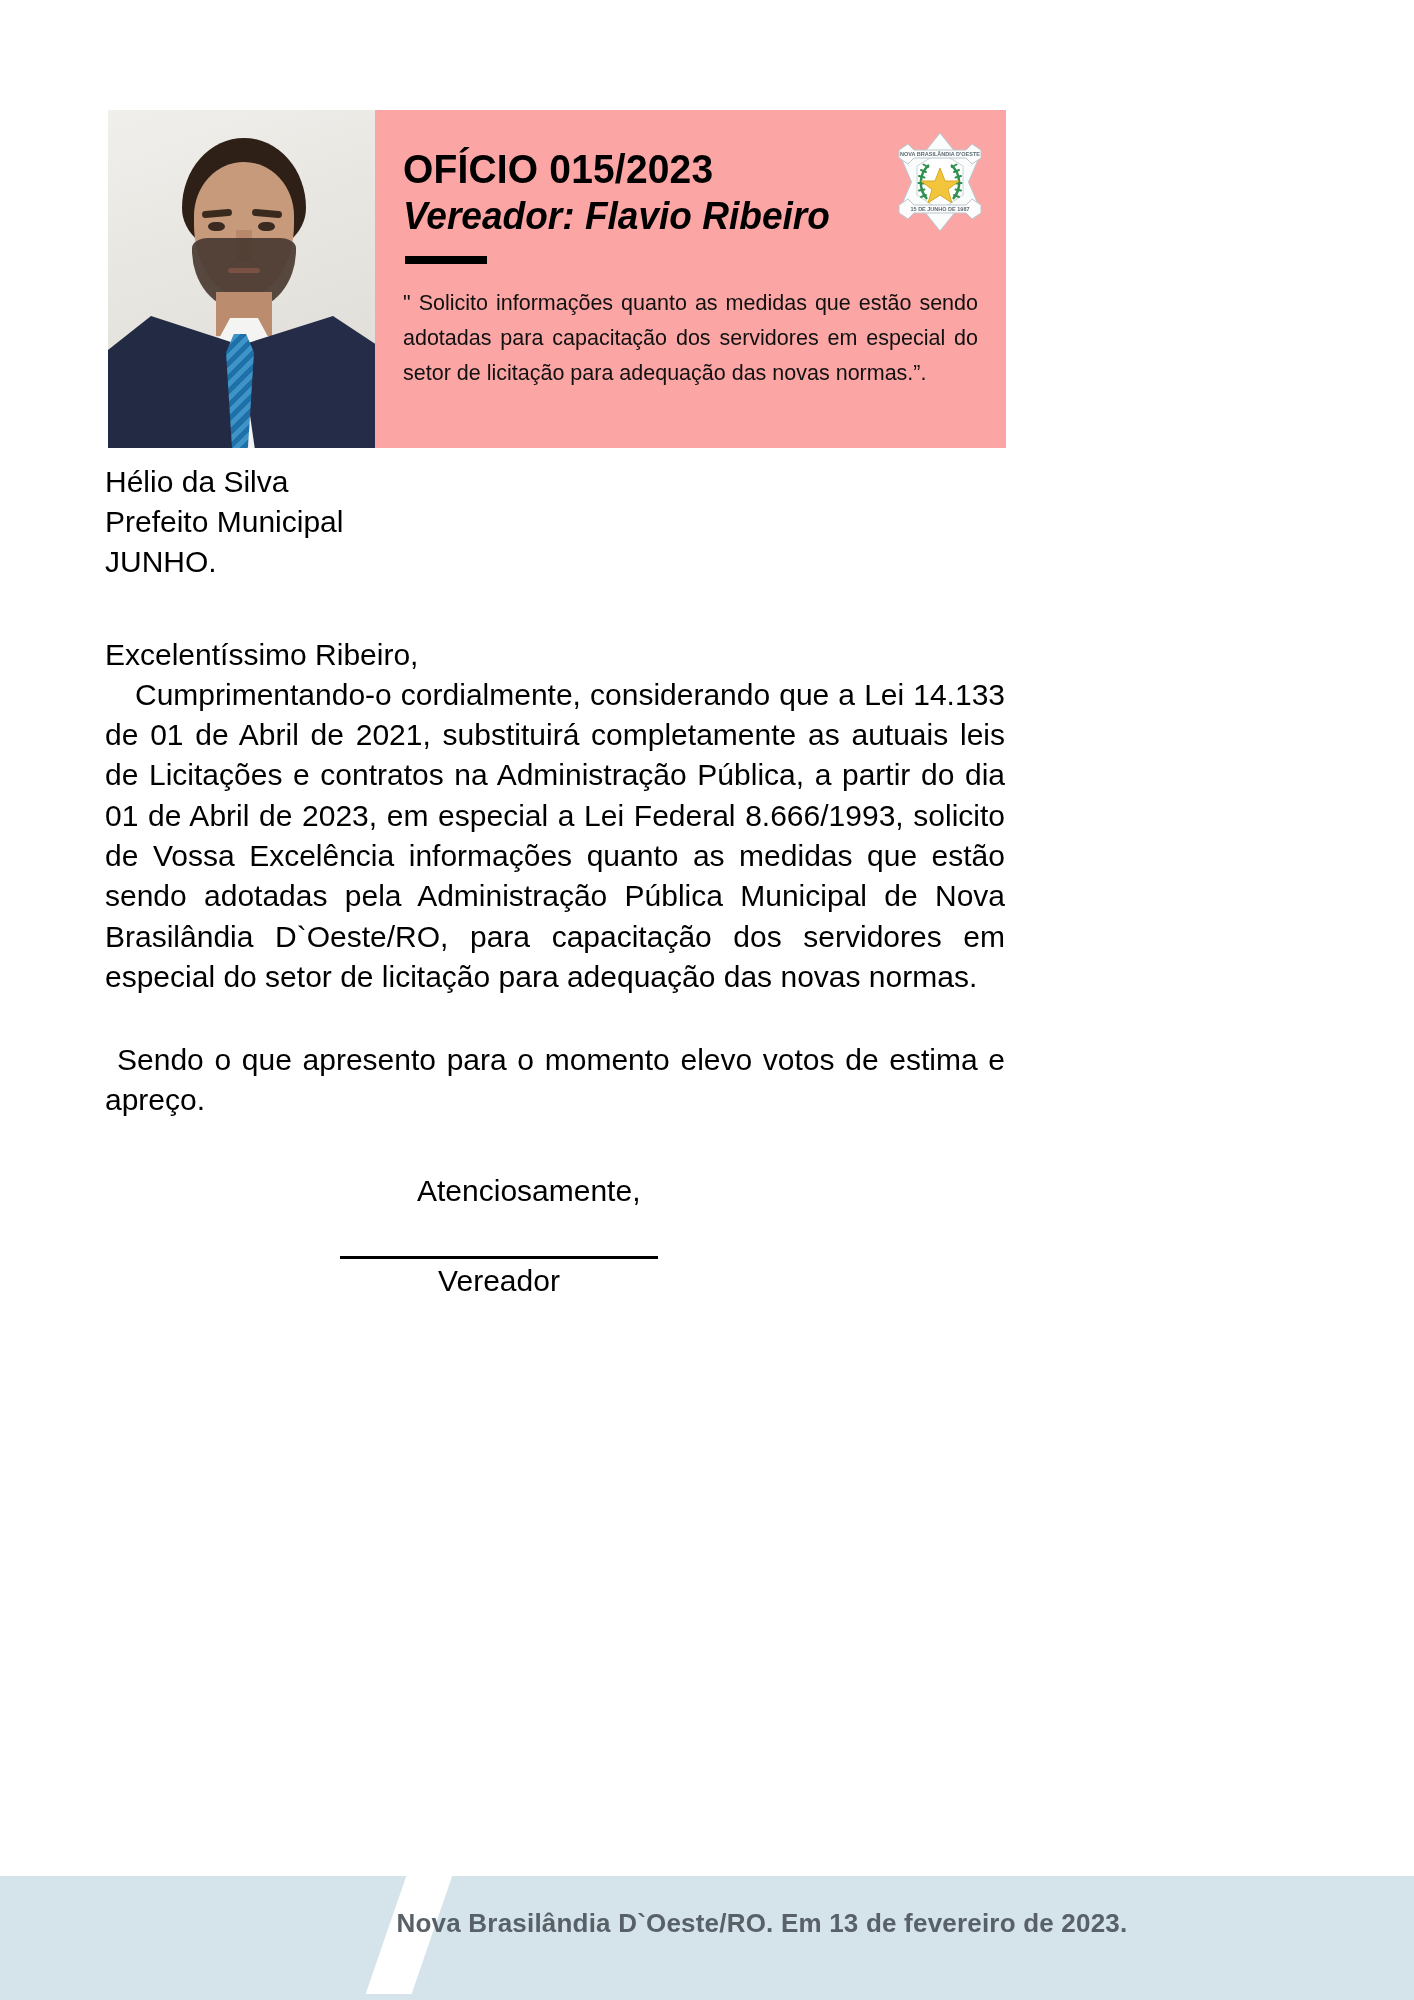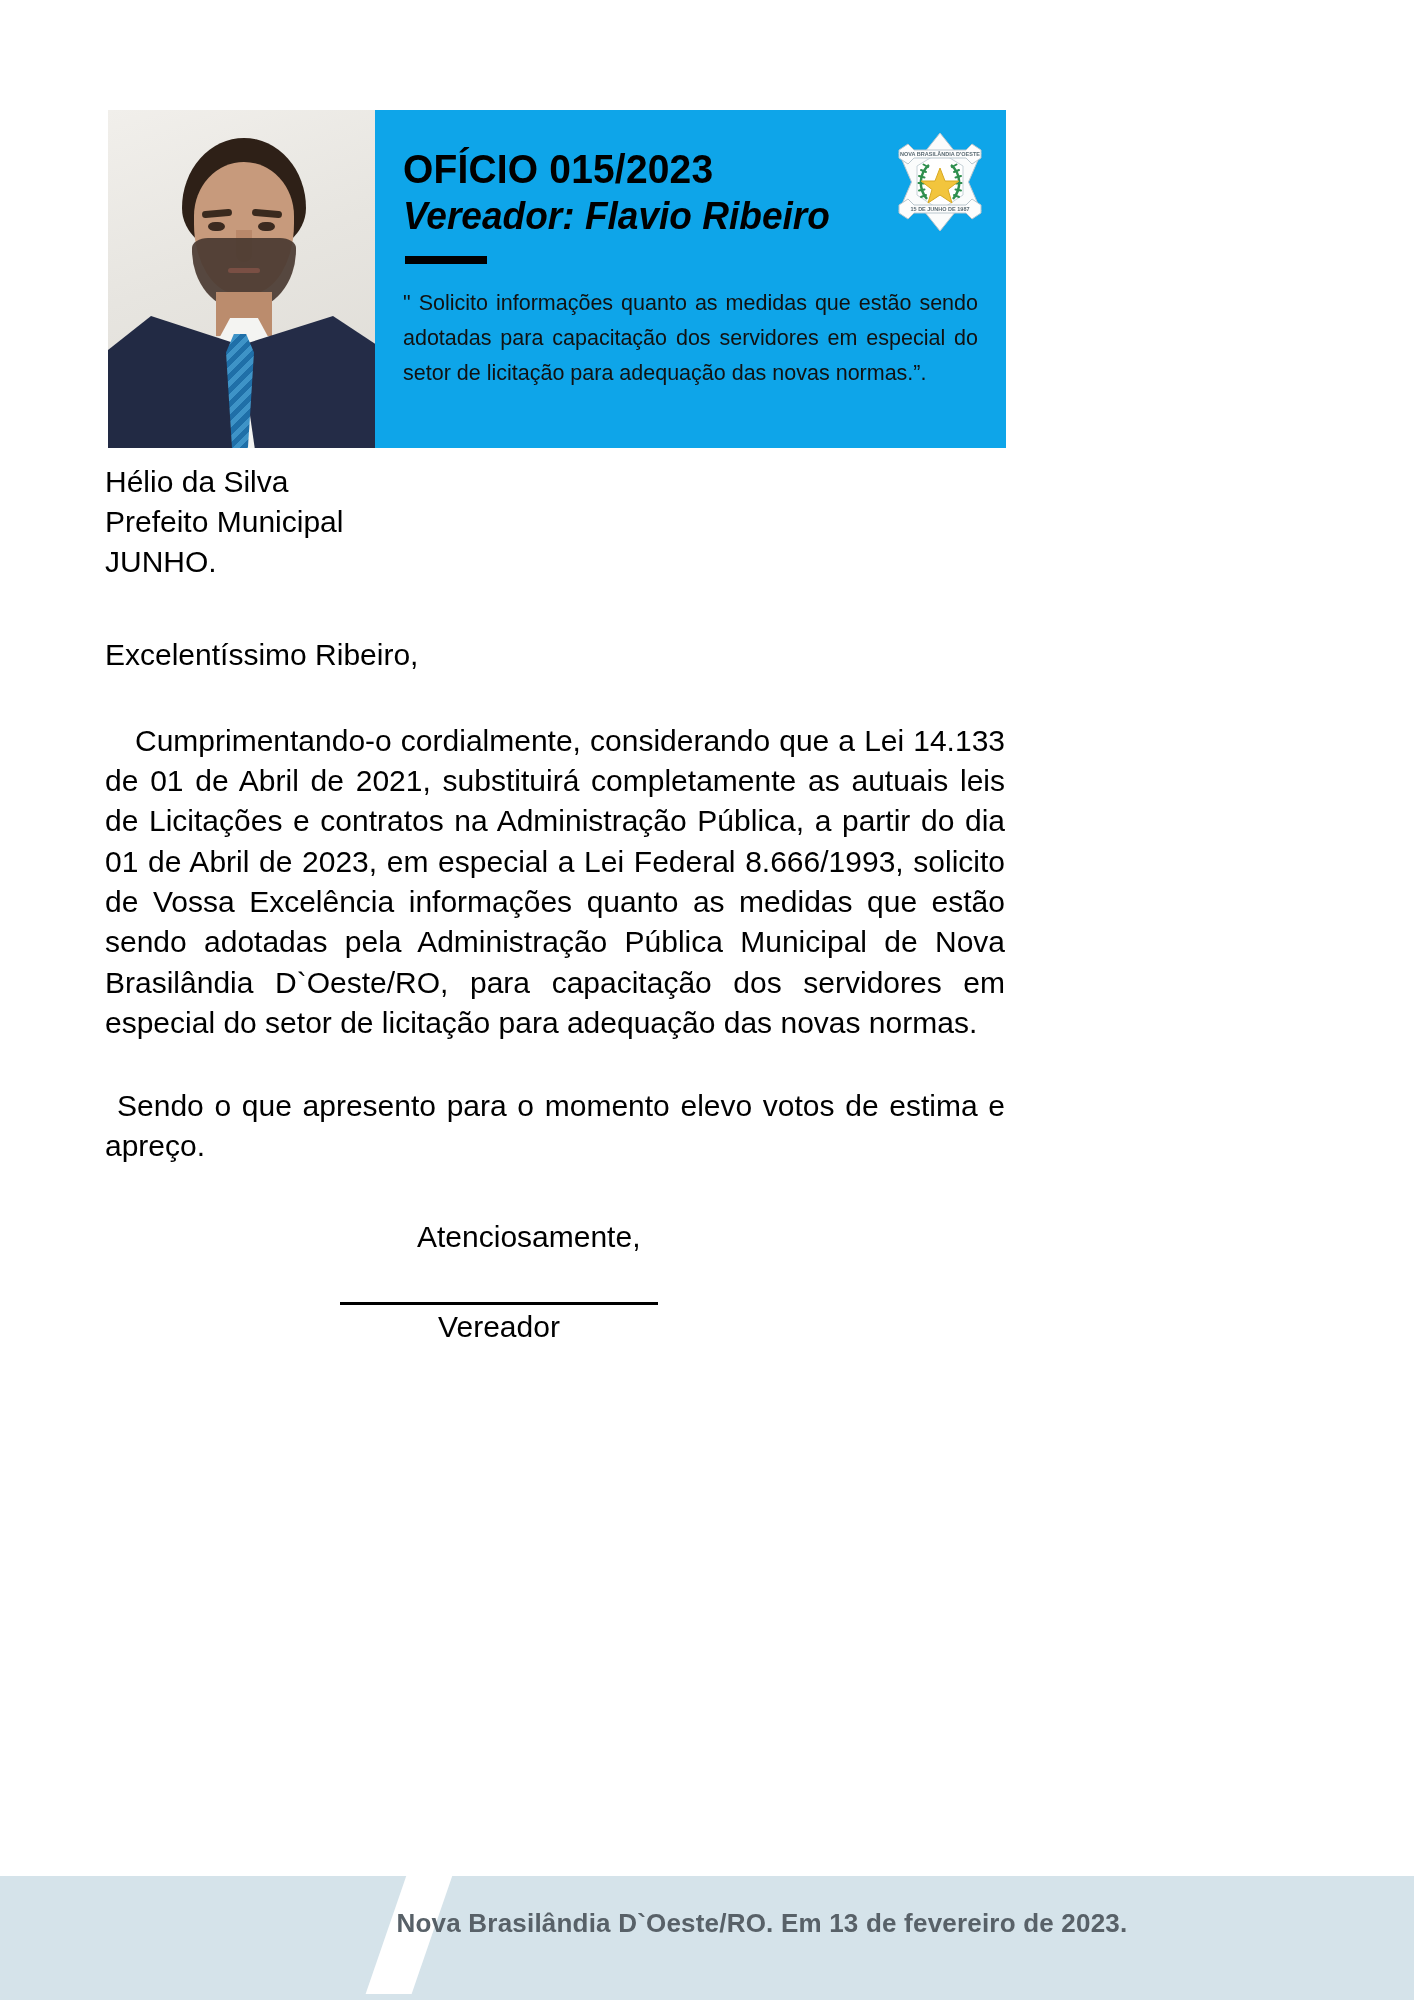--- a/index.html
+++ b/index.html
@@ -16,21 +16,21 @@
     color: #000000;
   }
 
   
   #header-card {
     position: absolute;
     left: 108px;
     top: 110px;
     width: 898px;
     height: 338px;
-    background: #0ea5e9;
+    background: #fca5a5;
     display: flex;
     flex-direction: row;
   }
 
   #portrait {
     width: 267px;
     height: 338px;
     flex: none;
     position: relative;
     overflow: hidden;
@@ -174,21 +174,20 @@
   #addressee { margin-top: 10px; }
   #salutation {
     font-size: 30px;
     line-height: 1.34;
     margin-top: 52px;
   }
   #main-paragraph {
     font-size: 30px;
     line-height: 1.345;
     text-align: justify;
-    margin-top: 46px;
     text-indent: 30px;
   }
   #closing-paragraph {
     font-size: 30px;
     line-height: 1.345;
     text-align: justify;
     margin-top: 42px;
     text-indent: 12px;
   }
   #complimentary-close {

